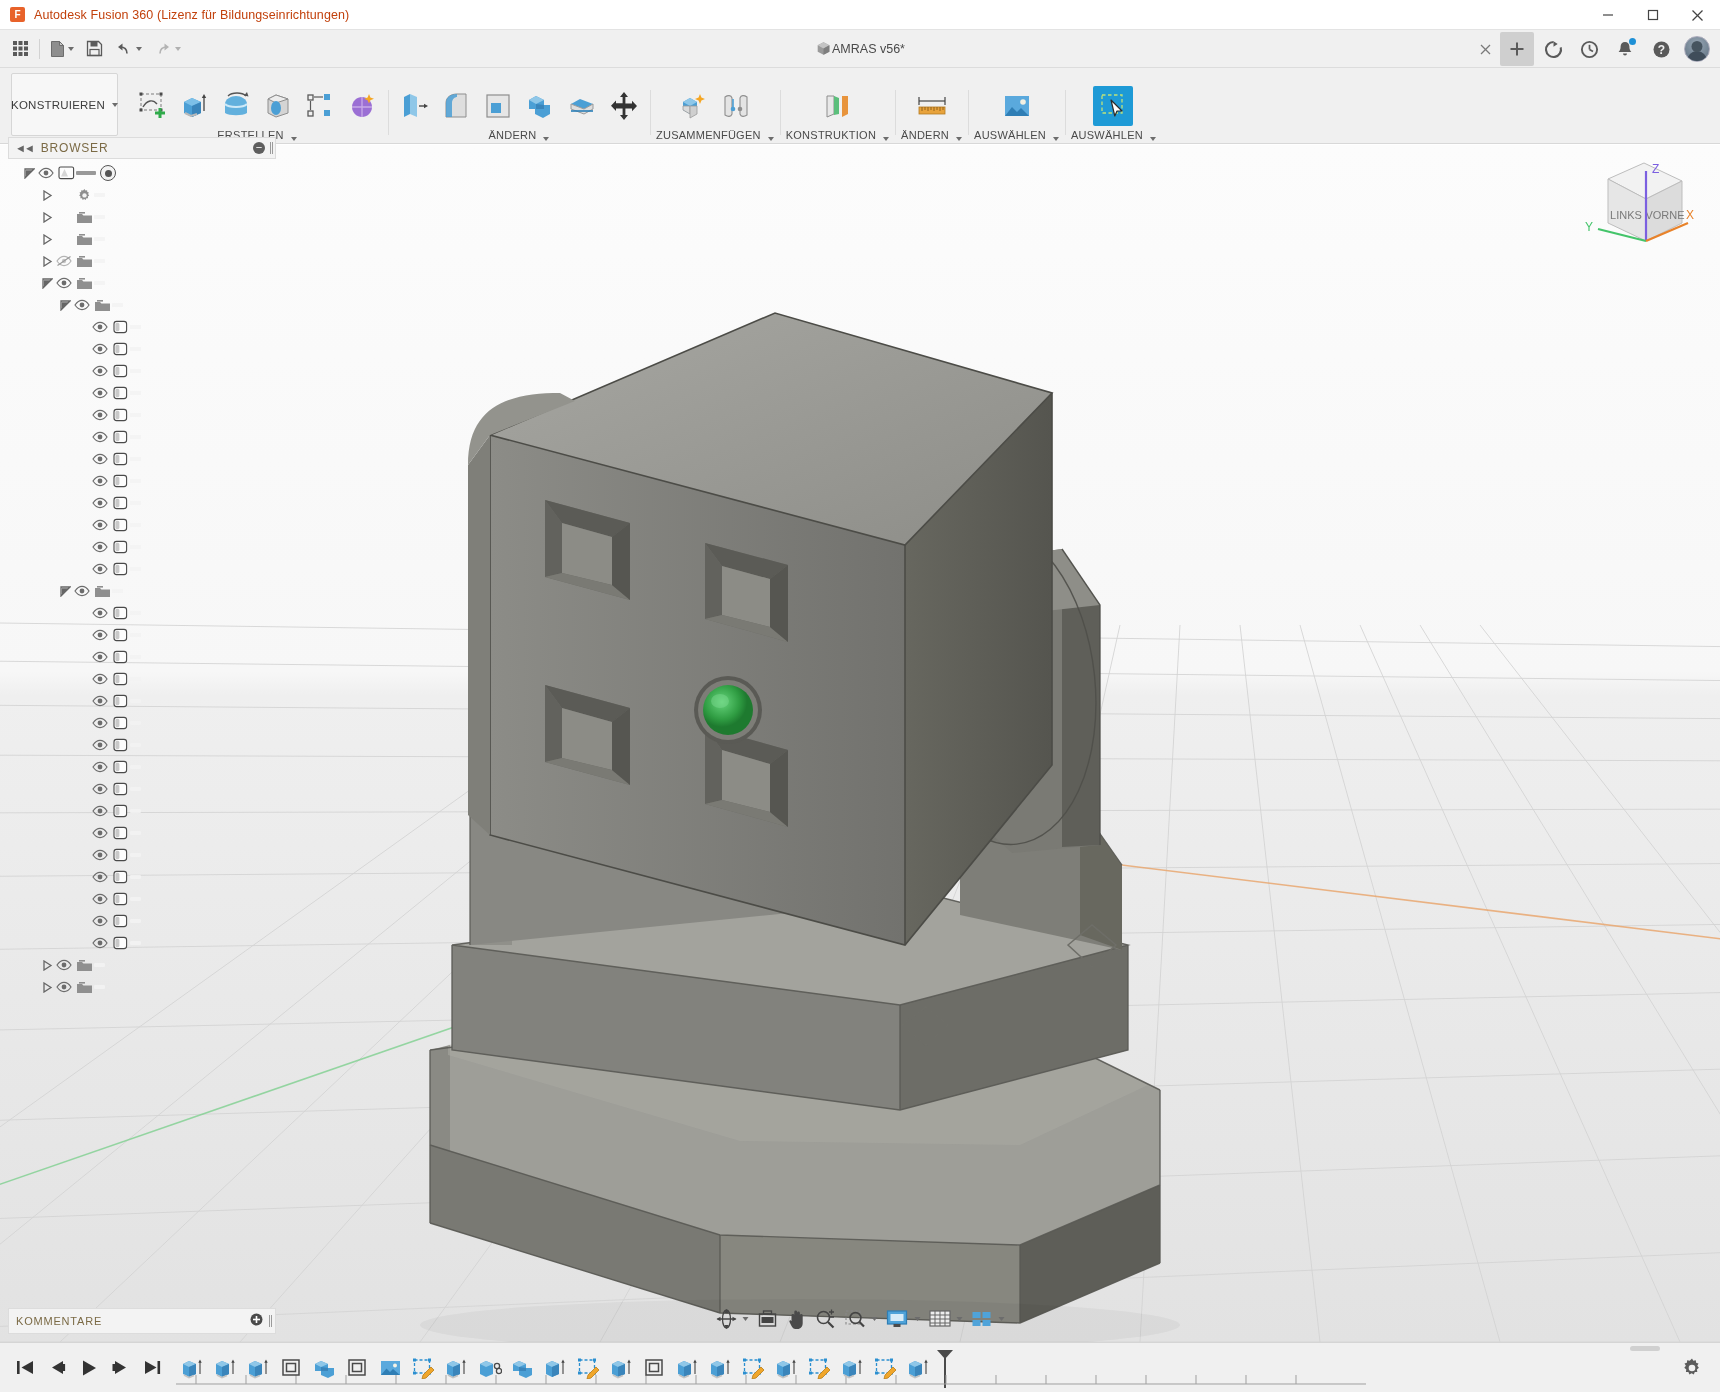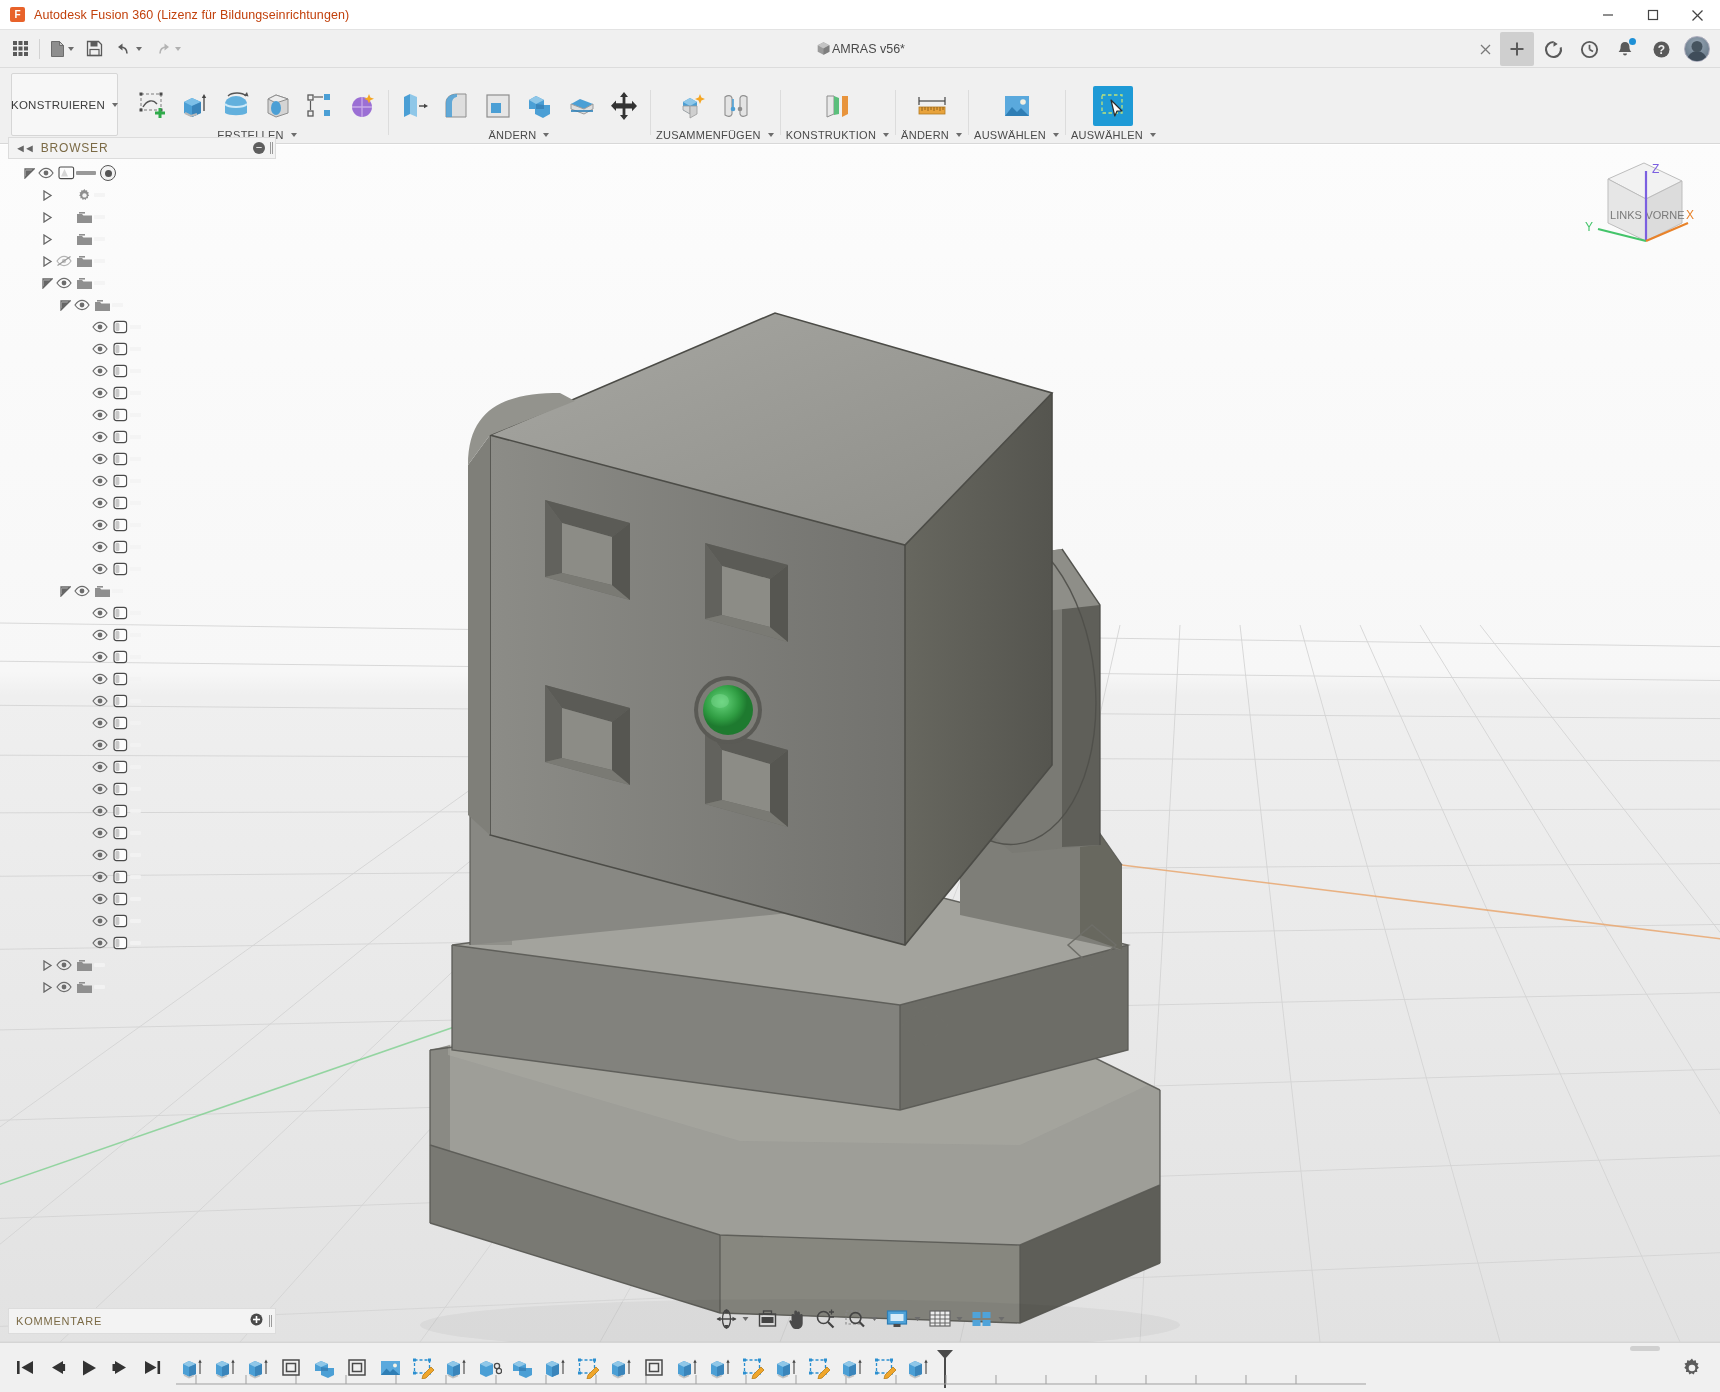--- a/index.html
+++ b/index.html
@@ -101,21 +101,21 @@
     position: relative; padding: 0 6px; }
   .panel + .panel::before {
     content: ""; position: absolute; left: 0; top: 4px; bottom: 6px;
     width: 1px; background: #dcdcdc;
   }
   .pbtns { display: flex; align-items: flex-end; gap: 2px; height: 40px; }
   .pbtn { width: 40px; height: 40px; display: flex; align-items: center;
     justify-content: center; border-radius: 2px; }
   .pbtn.sel { background: #1e9ad6; }
   .plabel { font-size: 11px; color: #4a4a4a; letter-spacing: .25px;
-    display: flex; align-items: center; gap: 4px; margin-top: 3px; white-space: nowrap;}
+    display: flex; align-items: flex-end; gap: 4px; margin-top: 3px; white-space: nowrap;}
 
   
   .main { position: absolute; top: 145px; left: 0; right: 0; bottom: 50px;
     background: #ffffff; }
 
   
   .canvas { position: absolute; inset: 0; overflow: hidden; }
 
   
   .browser { position: absolute; left: 8px; top: -8px; width: 268px; z-index: 10; }

